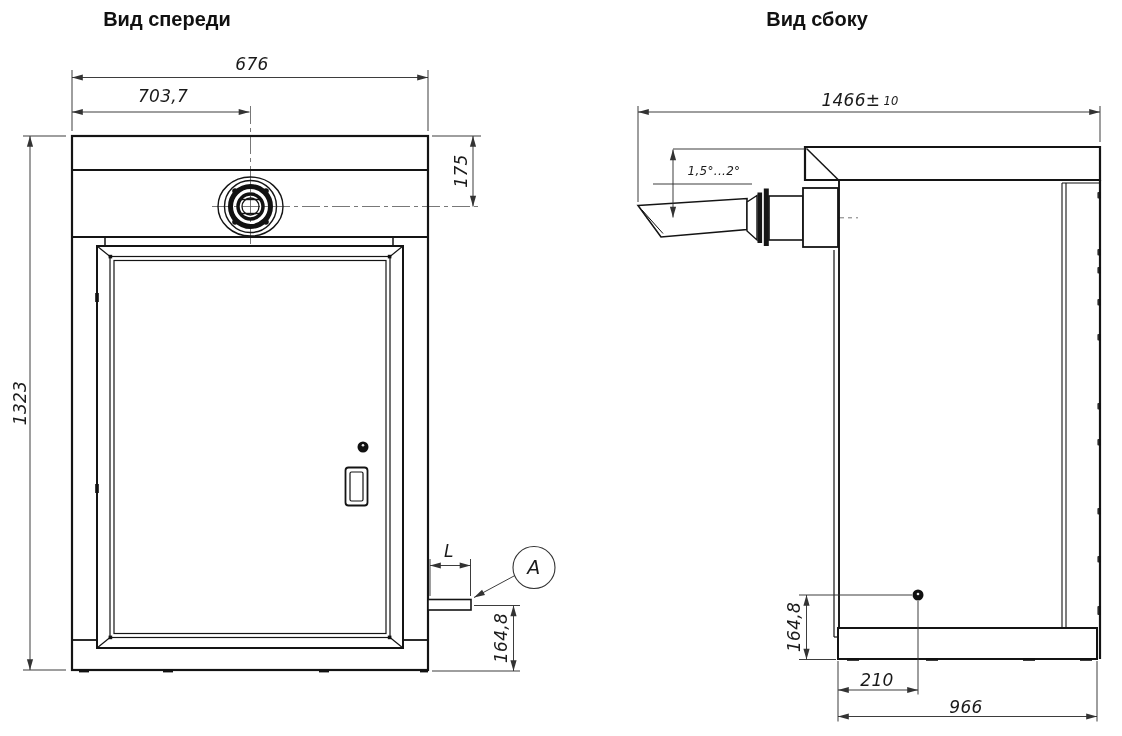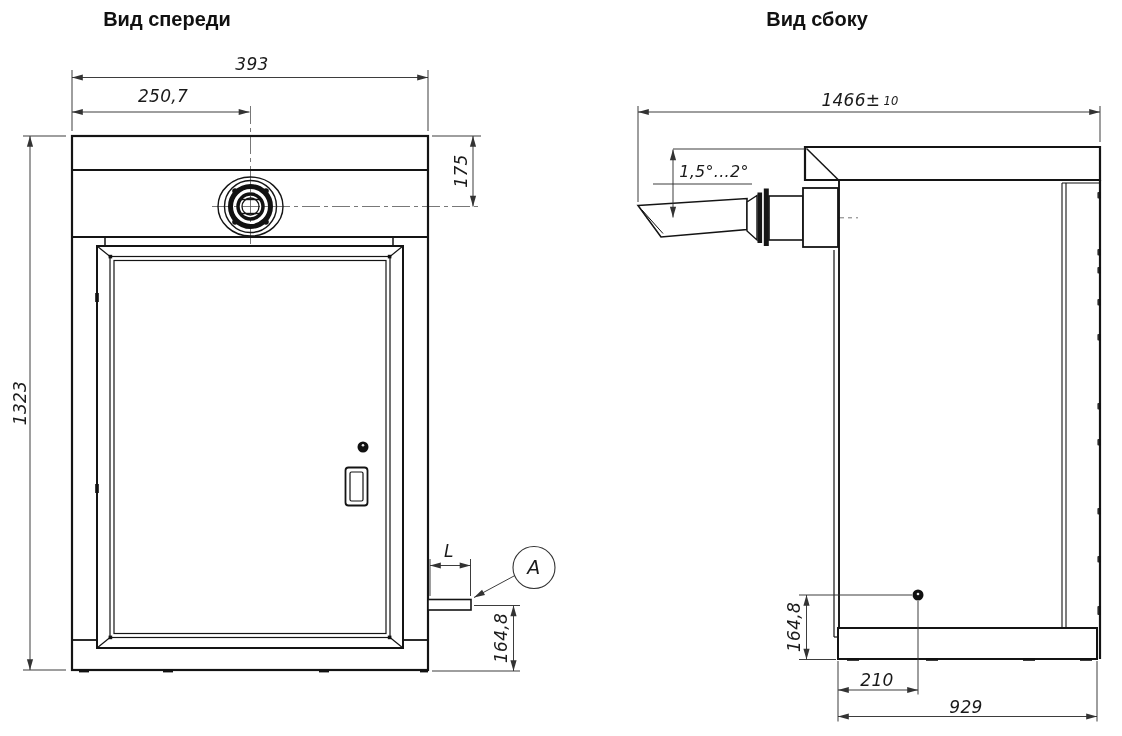--- a/index.html
+++ b/index.html
@@ -183,27 +183,27 @@
     <line x1="838" y1="690" x2="918" y2="690" marker-start="url(#arr)" marker-end="url(#arr)"></line>
 
     <line x1="1097" y1="661" x2="1097" y2="721.5"></line>
     <line x1="838" y1="716.5" x2="1097" y2="716.5" marker-start="url(#arr)" marker-end="url(#arr)"></line>
   </g>
 </svg>
 
   <div class="title" style="left:167px;top:19px">Вид спереди</div>
   <div class="title" style="left:817px;top:19px">Вид сбоку</div>
 
-  <div class="lbl" style="left:252px;top:64px">393</div>
-  <div class="lbl" style="left:163px;top:96px">250,7</div>
+  <div class="lbl" style="left:252px;top:64px">676</div>
+  <div class="lbl" style="left:163px;top:96px">703,7</div>
   <div class="lbl rot" style="left:20px;top:403px">1323</div>
   <div class="lbl rot" style="left:461px;top:171px">175</div>
   <div class="lbl" style="left:449px;top:551px">L</div>
   <div class="lbl big" style="left:534px;top:567px">A</div>
   <div class="lbl rot" style="left:501px;top:638px">164,8</div>
 
   <div class="lbl" style="left:860px;top:100px"><span>1466±</span><span class="tol">10</span></div>
-  <div class="lbl" style="left:714px;top:171px;font-size:16px">1,5°...2°</div>
+  <div class="lbl" style="left:714px;top:171px;font-size:12px">1,5°...2°</div>
   <div class="lbl rot" style="left:794px;top:627px">164,8</div>
   <div class="lbl" style="left:877px;top:680px">210</div>
-  <div class="lbl" style="left:966px;top:707px">929</div>
+  <div class="lbl" style="left:966px;top:707px">966</div>
 
 </div>
 
 </body></html>

